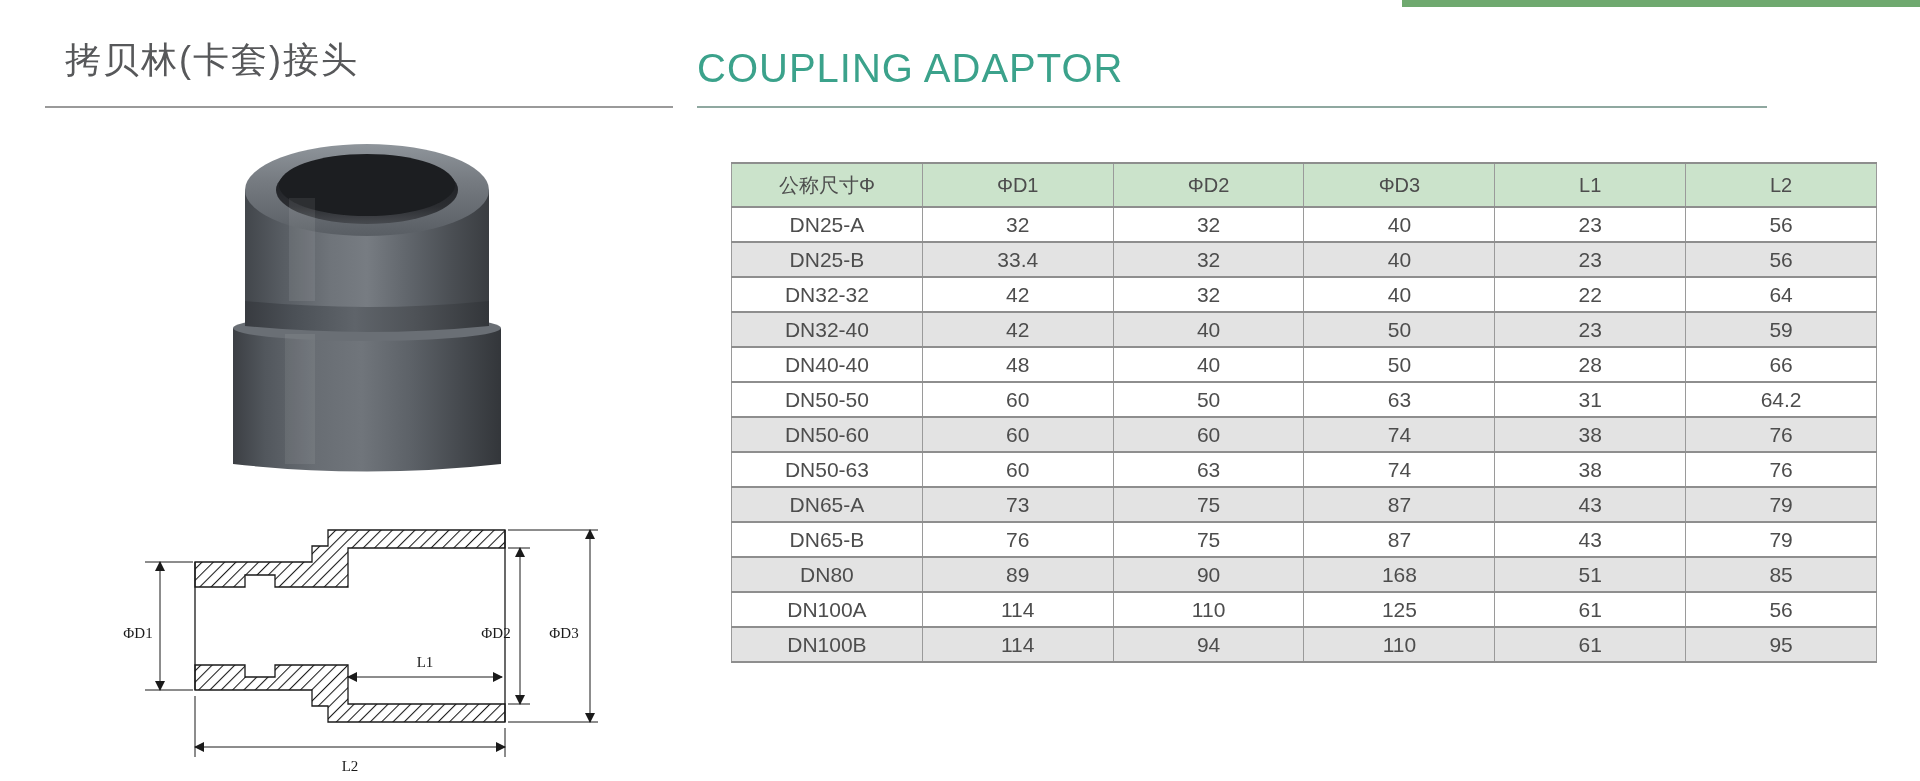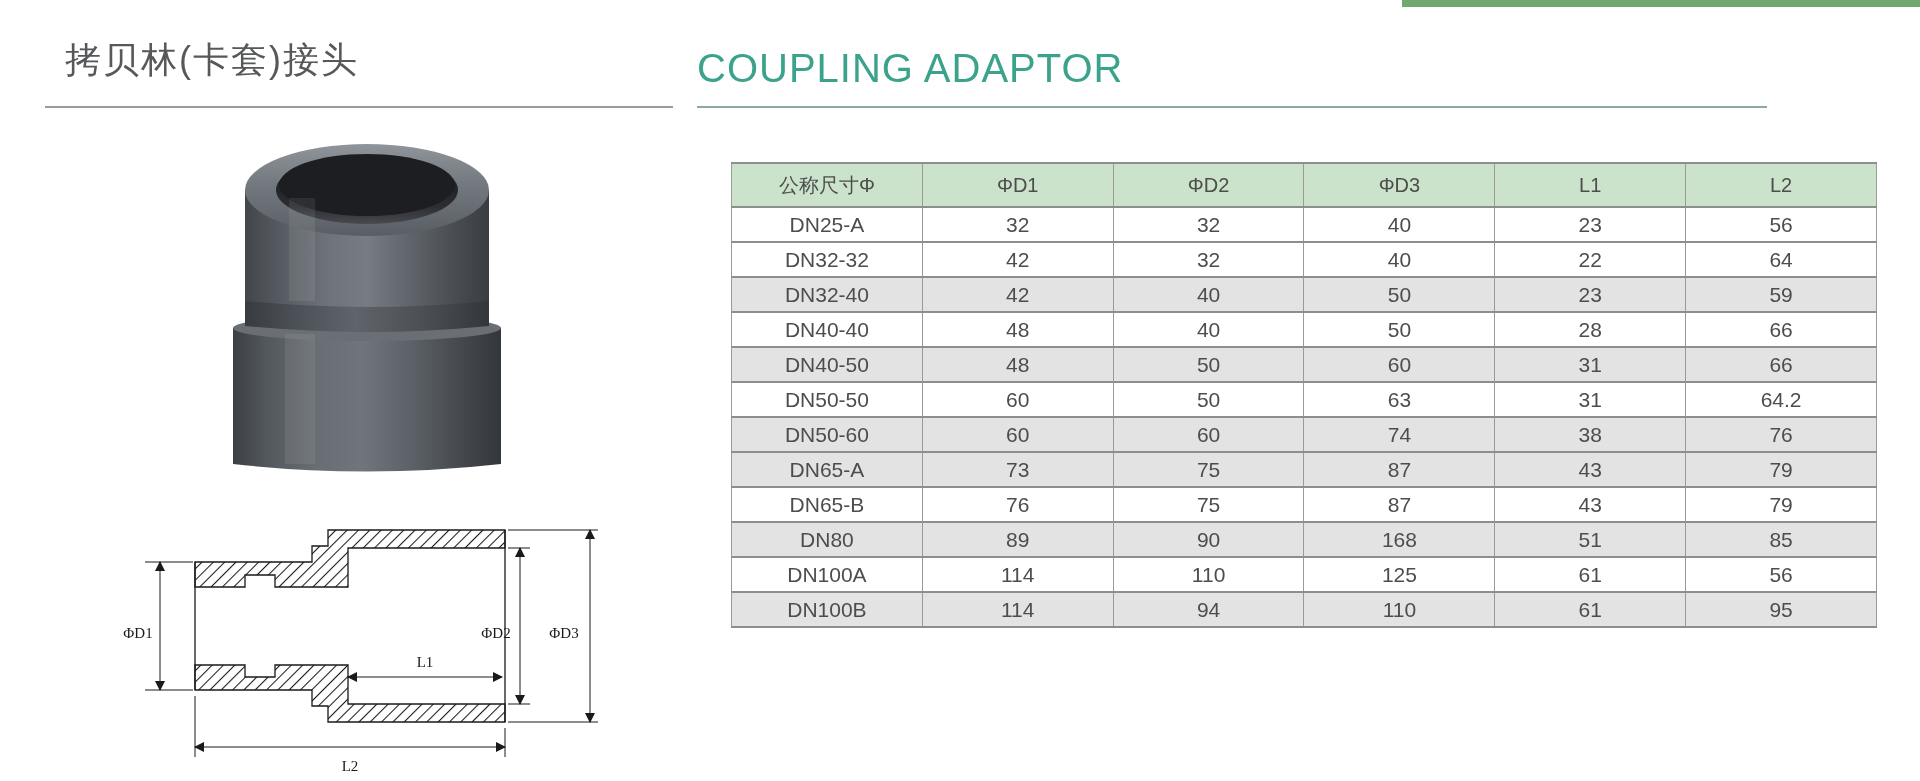--- a/index.html
+++ b/index.html
@@ -139,20 +139,28 @@
   </thead>
   <tbody>
       <tr>
         <td>DN25-A</td>
         <td>32</td>
         <td>32</td>
         <td>40</td>
         <td>23</td>
         <td>56</td>
       </tr>
+      <tr class="stripe">
+        <td>DN25-B</td>
+        <td>33.4</td>
+        <td>32</td>
+        <td>40</td>
+        <td>23</td>
+        <td>56</td>
+      </tr>
       <tr>
         <td>DN32-32</td>
         <td>42</td>
         <td>32</td>
         <td>40</td>
         <td>22</td>
         <td>64</td>
       </tr>
       <tr class="stripe">
         <td>DN32-40</td>
@@ -161,42 +169,42 @@
         <td>50</td>
         <td>23</td>
         <td>59</td>
       </tr>
       <tr>
         <td>DN40-40</td>
         <td>48</td>
         <td>40</td>
         <td>50</td>
         <td>28</td>
-        <td>66</td>
-      </tr>
-      <tr class="stripe">
-        <td>DN40-50</td>
-        <td>48</td>
-        <td>50</td>
-        <td>60</td>
-        <td>31</td>
         <td>66</td>
       </tr>
       <tr>
         <td>DN50-50</td>
         <td>60</td>
         <td>50</td>
         <td>63</td>
         <td>31</td>
         <td>64.2</td>
       </tr>
       <tr class="stripe">
         <td>DN50-60</td>
         <td>60</td>
         <td>60</td>
+        <td>74</td>
+        <td>38</td>
+        <td>76</td>
+      </tr>
+      <tr>
+        <td>DN50-63</td>
+        <td>60</td>
+        <td>63</td>
         <td>74</td>
         <td>38</td>
         <td>76</td>
       </tr>
       <tr class="stripe">
         <td>DN65-A</td>
         <td>73</td>
         <td>75</td>
         <td>87</td>
         <td>43</td>

